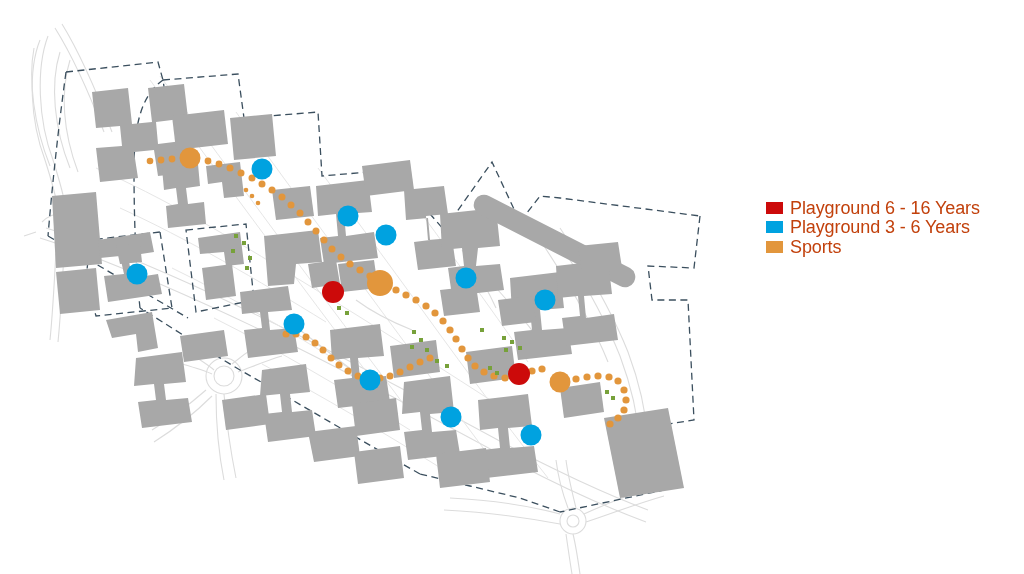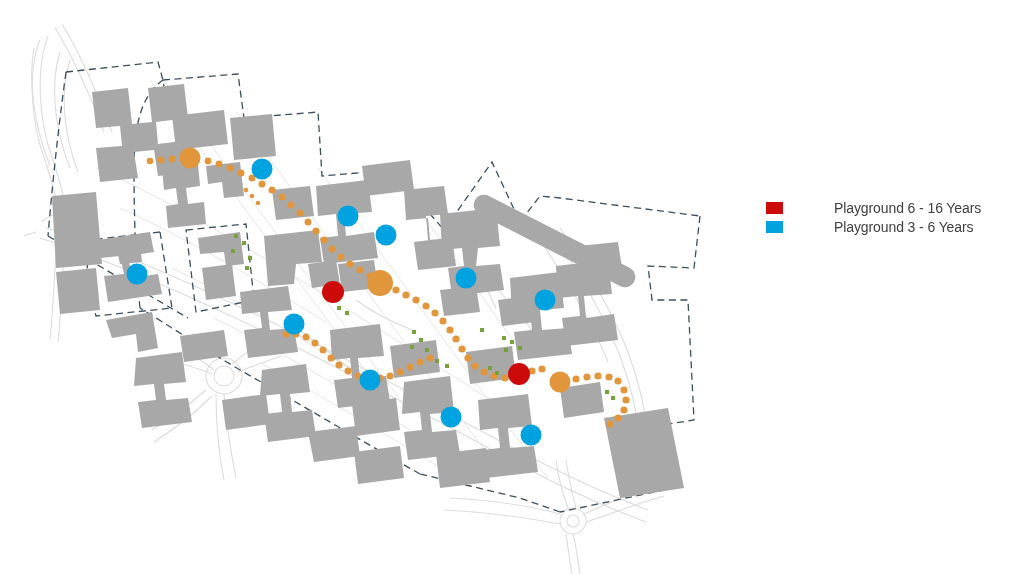--- a/index.html
+++ b/index.html
@@ -42,26 +42,25 @@
     align-items: center;
     height: 19.5px;
   }
   .legend-swatch {
     width: 17px;
     height: 12px;
     flex: 0 0 auto;
     margin-right: 7px;
   }
   .legend-label {
-    font-size: 14px;
-    color: #404040;
+    font-size: 18px;
+    color: #c2410c;
     line-height: 1;
     white-space: nowrap;
     letter-spacing: -0.1px;
-    margin-left: 44px;
   }
 </style>
 </head>
 <body>
 
 <div id="page">
 
   <div id="map-figure">
     <svg id="map-svg" viewBox="0 0 740 574" xmlns="http://www.w3.org/2000/svg">
 
@@ -366,17 +365,21 @@
     <div class="legend-row">
       <span class="legend-swatch" style="background:#cc0a0a"></span>
       <span class="legend-label">Playground 6 - 16 Years</span>
     </div>
 
     <div class="legend-row">
       <span class="legend-swatch" style="background:#00a2e0"></span>
       <span class="legend-label">Playground 3 - 6 Years</span>
     </div>
 
+    <div class="legend-row">
+      <span class="legend-swatch" style="background:#e2963c"></span>
+      <span class="legend-label">Sports</span>
+    </div>
 
 
   </div>
 
 </div>
 
 </body></html>

